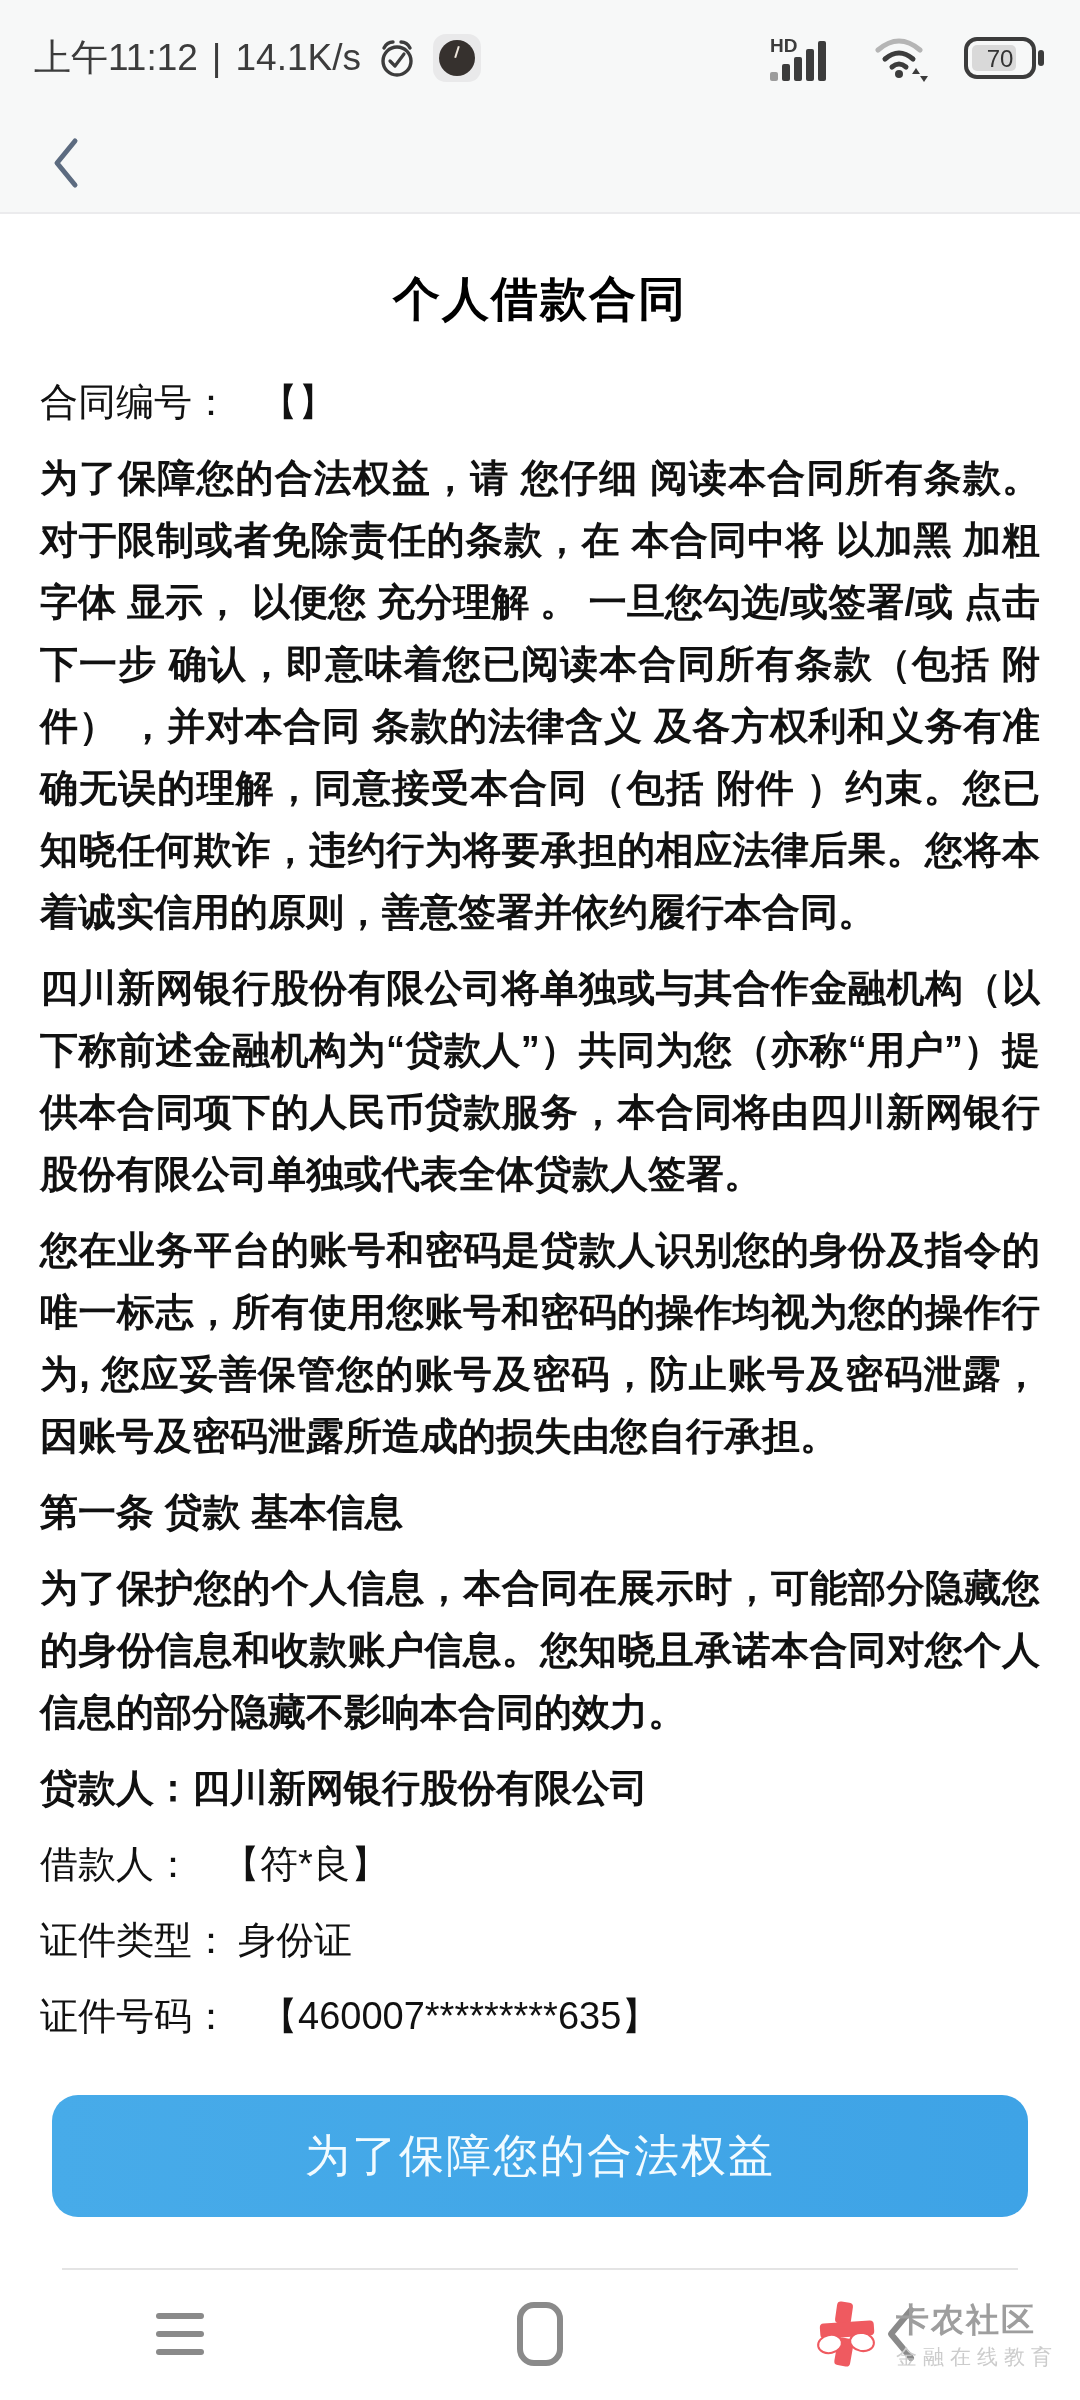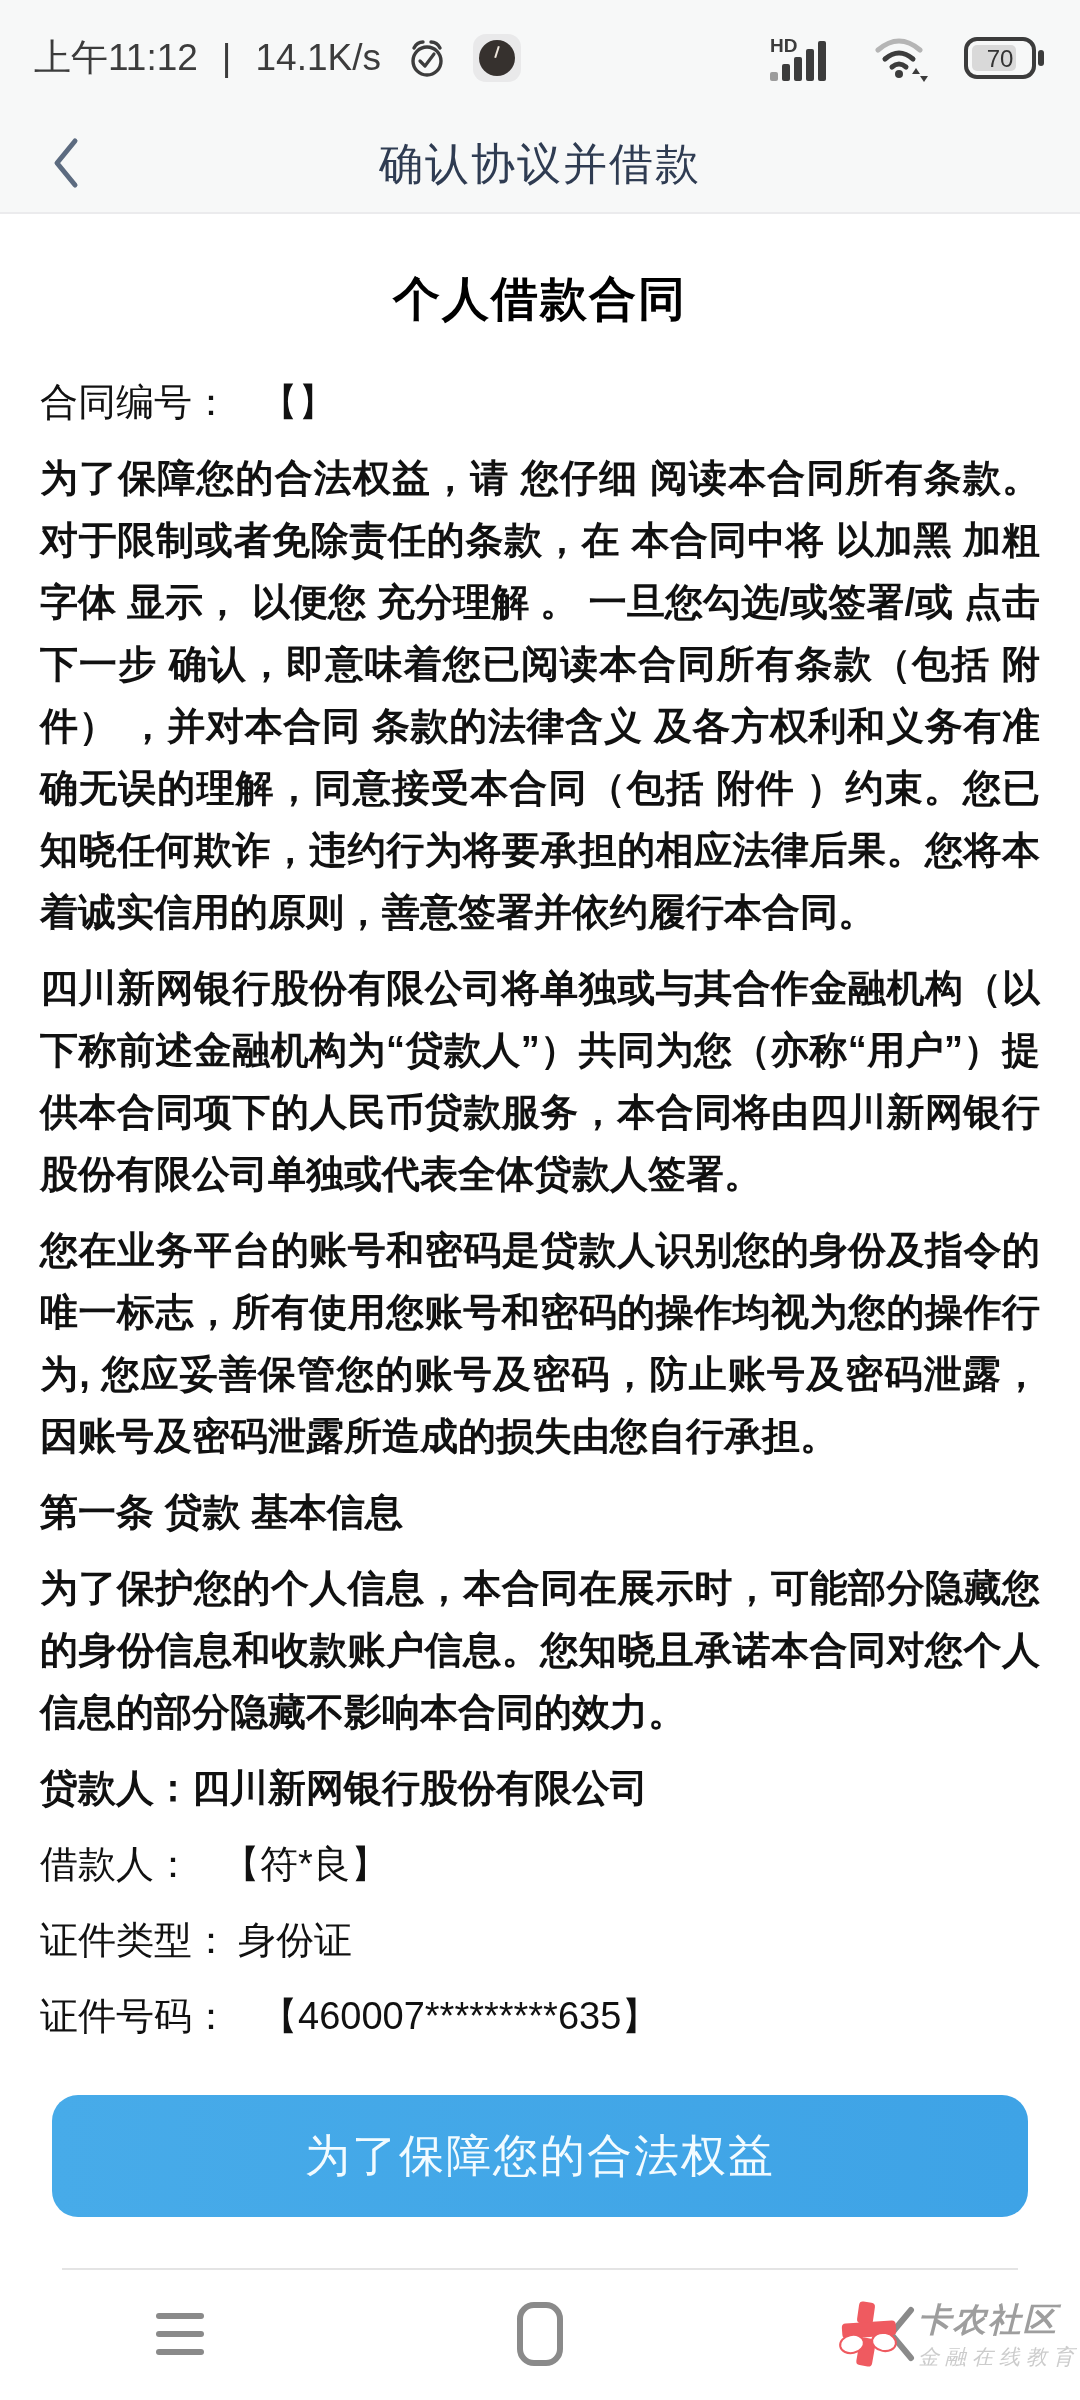--- a/index.html
+++ b/index.html
@@ -11,21 +11,21 @@
     position:relative;
     overflow:hidden;
   }
   
   .statusbar{
     height:116px;
     background:#f7f8f8;
     display:flex;align-items:center;justify-content:space-between;
     padding:0 34px;box-sizing:border-box;
   }
-  .sb-left{display:flex;align-items:center;gap:24px;}
+  .sb-left{display:flex;align-items:center;gap:14px;}
   .sb-text{font-size:37px;color:#3c3c3c;letter-spacing:0;}
   .sb-right{display:flex;align-items:center;gap:32px;}
   .badge-wrap{
     width:48px;height:48px;border-radius:13px;background:#e9e9ea;
     display:flex;align-items:center;justify-content:center;
   }
   .badge-dot{
     width:36px;height:36px;border-radius:50%;background:#36312e;position:relative;
   }
   .badge-dot::after{
@@ -77,22 +77,22 @@
     position:absolute;top:0;left:62px;right:62px;height:0;
     border-top:2px solid #e4e4e4;
   }
   .nav-icons{
     position:absolute;top:0;left:0;right:0;height:132px;
     display:flex;align-items:center;
   }
   .nav-slot{width:360px;display:flex;justify-content:center;cursor:pointer;}
   
   .watermark{
-    position:absolute;right:0;top:2300px;
-    display:flex;align-items:center;gap:18px;font-style:italic;
+    position:absolute;right:22px;top:2300px;
+    display:flex;align-items:center;gap:18px;
   }
   .wm-text{display:flex;flex-direction:column;line-height:1.1;}
   .wm-title{font-size:33px;font-weight:bold;color:#9e9e9e;letter-spacing:2px;}
   .wm-sub{font-size:21px;color:#cccccc;letter-spacing:6px;margin-top:6px;}
 </style>
 </head>
 <body>
 
 <div class="statusbar">
   <div class="sb-left">
@@ -142,21 +142,20 @@
     </span>
   </div>
 </div>
 
 <div class="appbar">
   <div class="back-btn">
     <svg width="34" height="56" viewBox="0 0 34 56">
       <polyline points="26,6 8,28 26,50" fill="none" stroke="#5c6b80" stroke-width="5" stroke-linecap="round" stroke-linejoin="round"></polyline>
     </svg>
   </div>
-  <div class="appbar-title">确认协议并借款</div>
 </div>
 
 <div class="content">
   <div class="doc-title">个人借款合同</div>
 
   <p class="line"><span>合同编号：</span><span class="gap-lg">【】</span></p>
 
 
   <p class="para bold">为了保障您的合法权益，请 您仔细 阅读本合同所有条款。对于限制或者免除责任的条款，在 本合同中将 以加黑 加粗字体 显示， 以便您 充分理解 。 一旦您勾选/或签署/或 点击下一步 确认，即意味着您已阅读本合同所有条款（包括 附件） ，并对本合同 条款的法律含义 及各方权利和义务有准确无误的理解，同意接受本合同（包括 附件 ）约束。您已知晓任何欺诈，违约行为将要承担的相应法律后果。您将本着诚实信用的原则，善意签署并依约履行本合同。</p>
 

